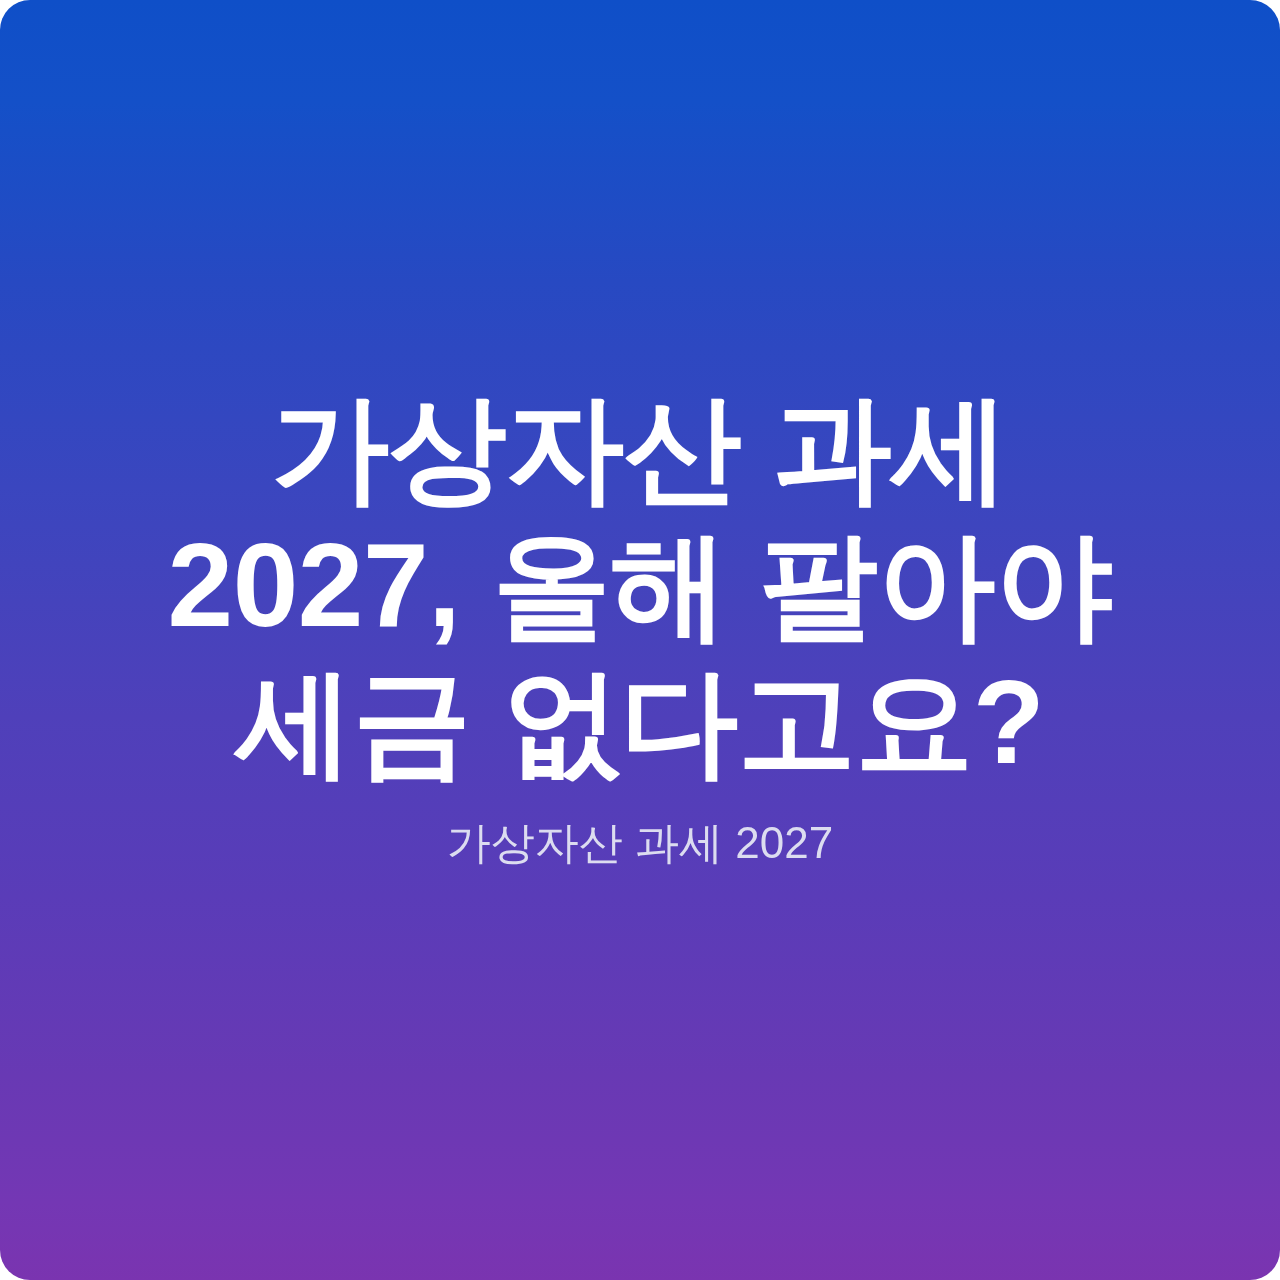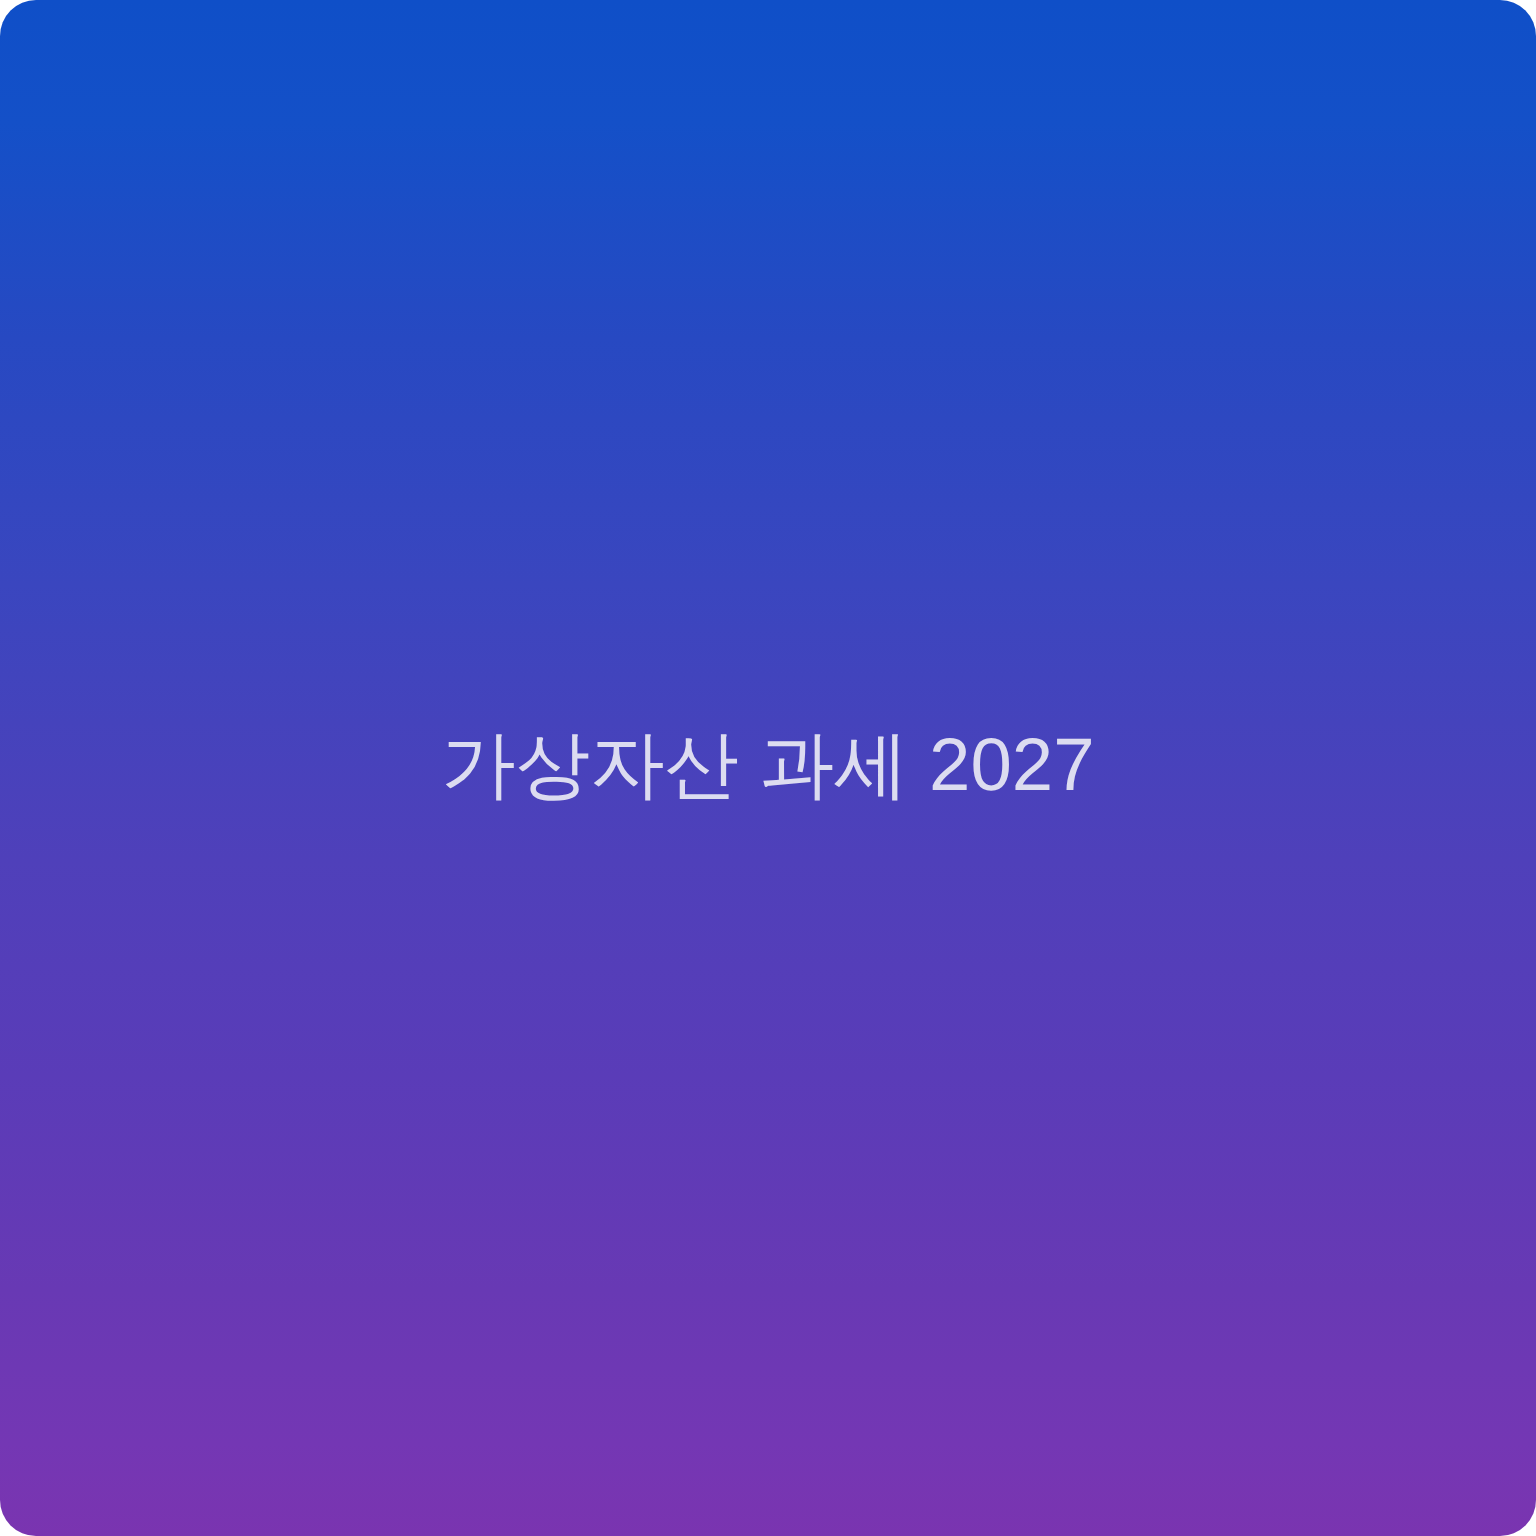--- a/index.html
+++ b/index.html
@@ -66,30 +66,35 @@
     display: block;
   }
 
   .subtitle {
     margin: 0;
     padding: 0;
     margin-top: 26px;
     color: #dcdcf0;
     font-family: "Liberation Sans", "DejaVu Sans", sans-serif;
     font-weight: 400;
-    font-size: 62px;
+    font-size: 44px;
     line-height: 1.2;
     letter-spacing: 0px;
     text-align: right;
     white-space: nowrap;
   }
 </style>
 </head>
 <body>
 
 <div id="card">
   <div id="content">
 
+    <h1 class="title">
+      <span class="title-line">가상자산 과세</span>
+      <span class="title-line">2027, 올해 팔아야</span>
+      <span class="title-line">세금 없다고요?</span>
+    </h1>
 
     <p class="subtitle">가상자산 과세 2027</p>
 
   </div>
 </div>
 
 </body></html>

